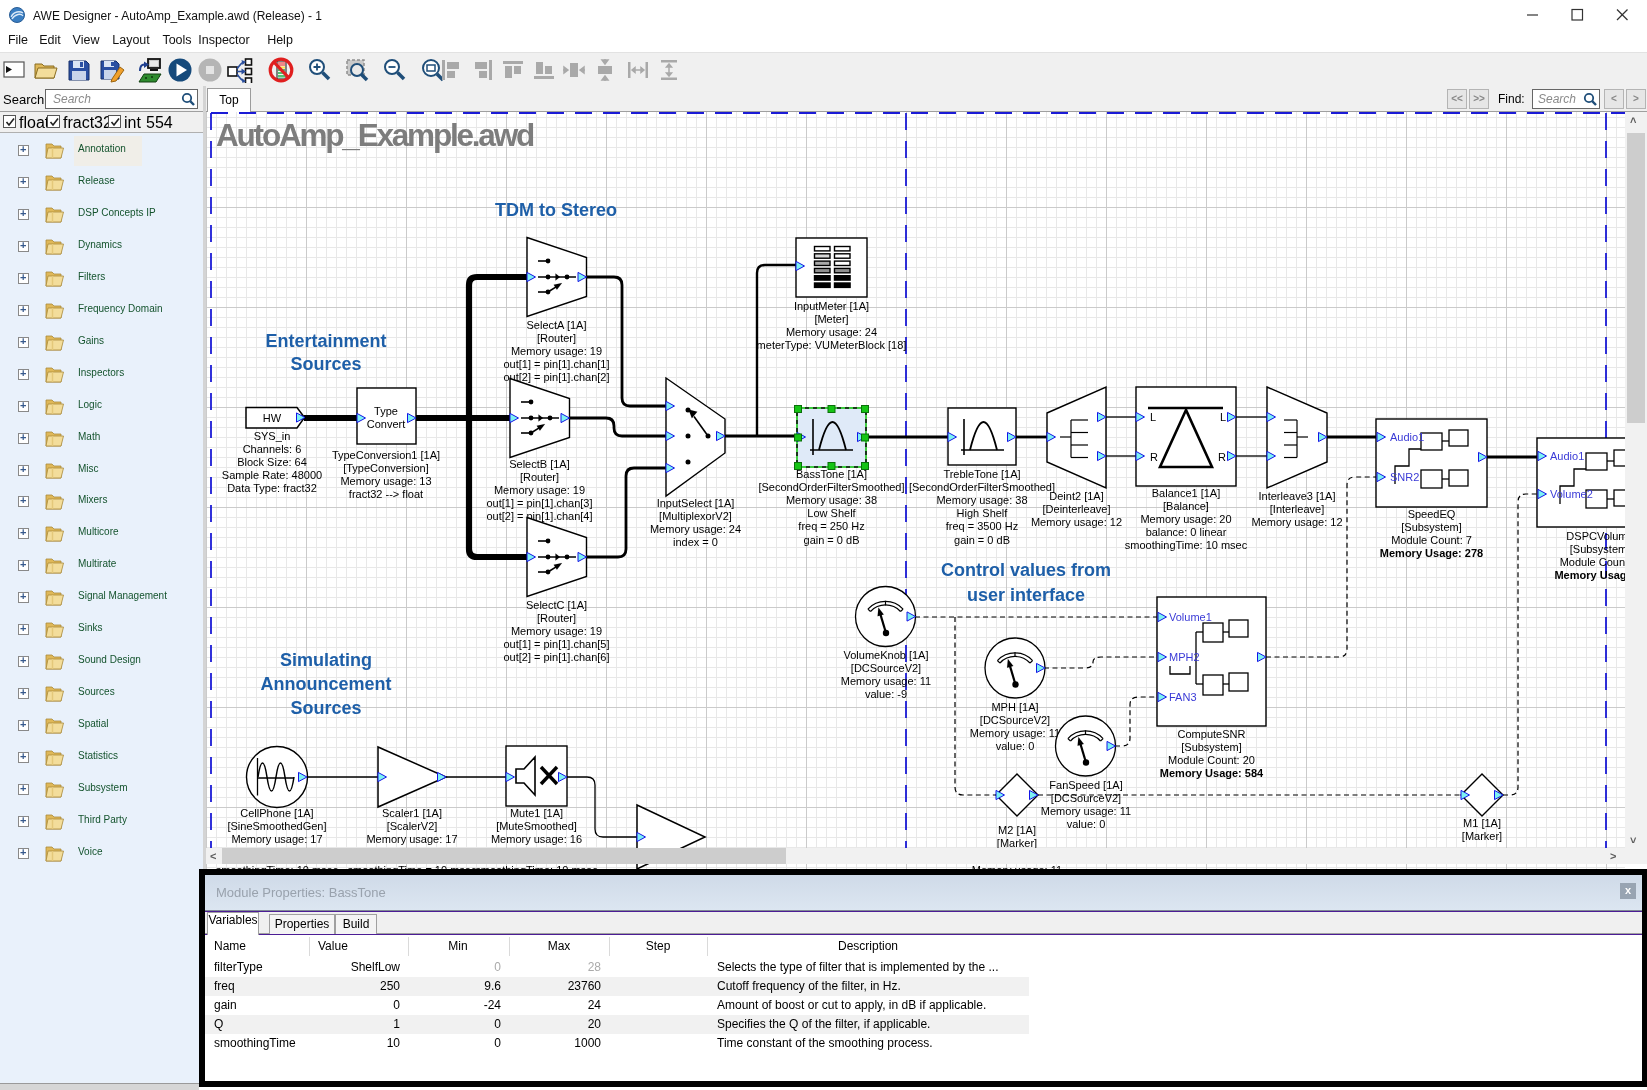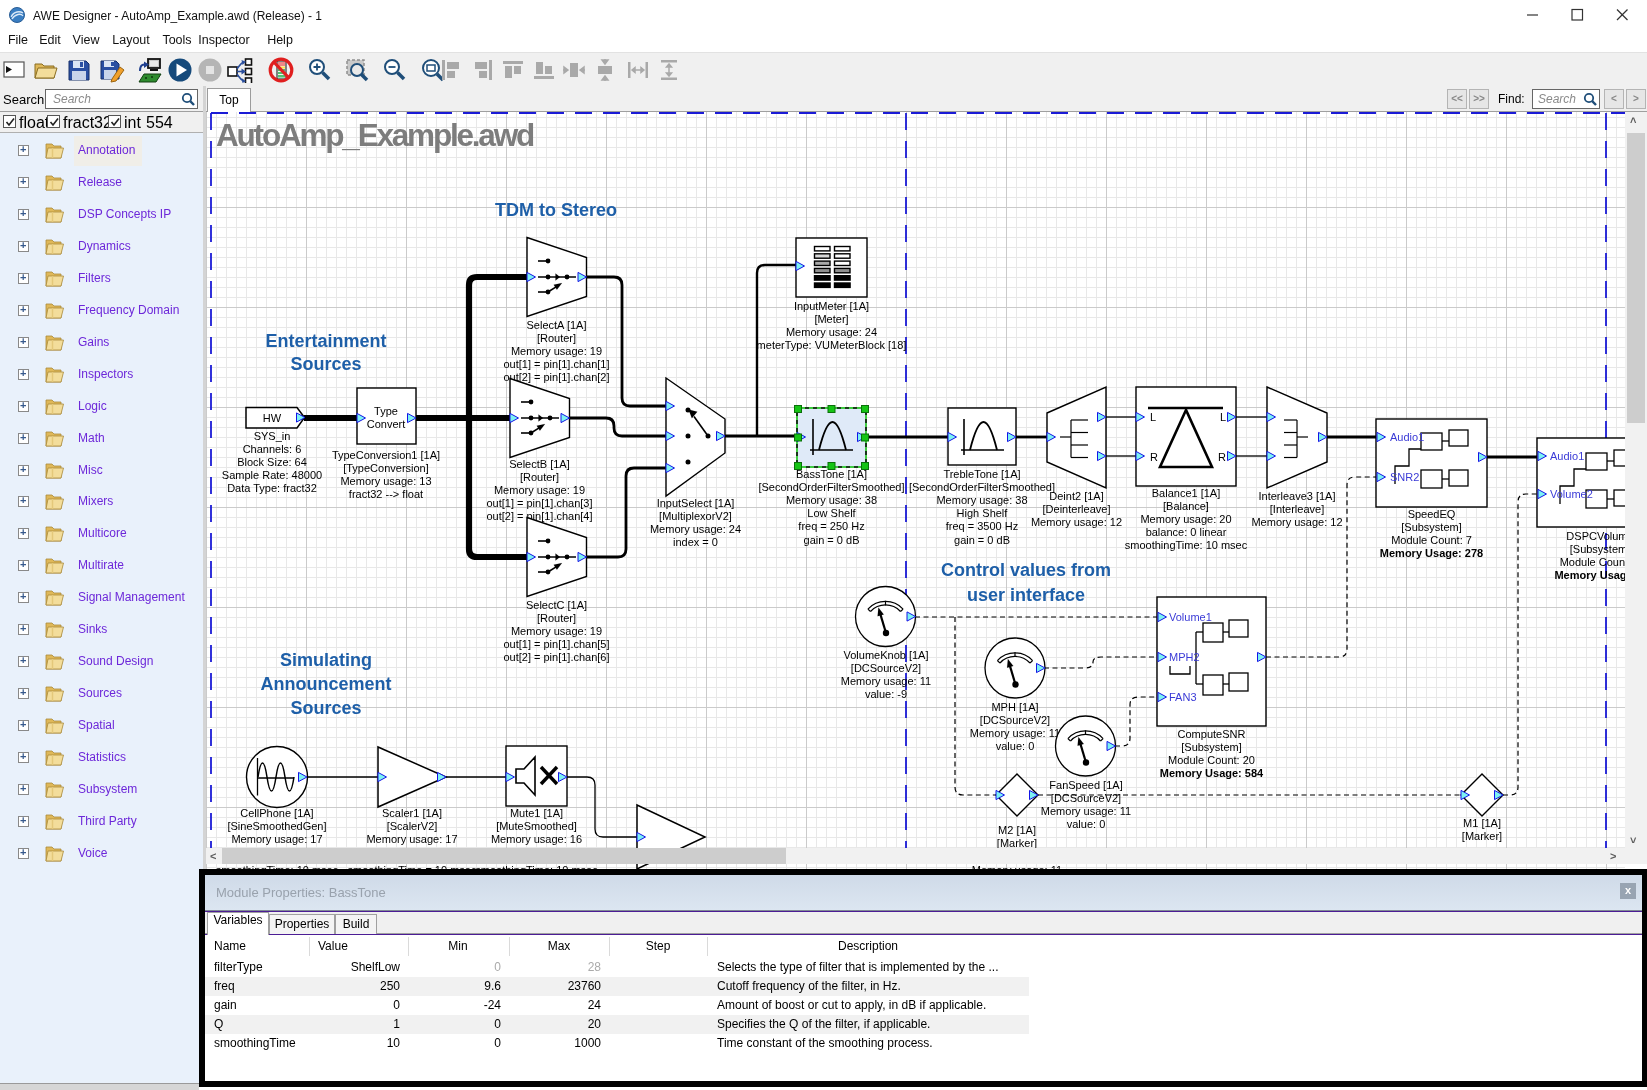--- a/index.html
+++ b/index.html
@@ -20,21 +20,21 @@
 #findbox .ph{position:absolute;left:5px;top:2px;font-size:12px;font-style:italic;color:#8a8a8a;}
 .nav-btn{position:absolute;top:89px;width:20px;height:20px;background:#e6e6e6;border:1px solid #b4b4b4;color:#888;font-size:10px;font-weight:bold;text-align:center;line-height:18px;z-index:2;}
 #checkrow{left:0;top:112px;width:203px;height:20px;background:#f0f0f0;}
 .cb{position:absolute;top:3px;width:13px;height:13px;background:#fff;border:1px solid #555;}
 .cb svg{position:absolute;left:0px;top:0px;}
 .cblbl{position:absolute;top:2px;font-size:16px;color:#000;}
 #tree{left:0;top:132px;width:203px;height:951px;background:#e9f1fb;border-top:1px solid #b0b0b0;overflow:hidden;}
 .trow{position:absolute;left:0;width:203px;height:32px;}
 .texp{position:absolute;left:18px;top:10px;width:11px;height:11px;background:#fff;border:1px solid #898989;}
 .texp i{position:absolute;left:1px;top:-3px;font-style:normal;font-size:11px;color:#36598c;font-weight:bold;}
-.tlbl{position:absolute;left:78px;top:8px;font-size:12px;color:#6d28d9;}
+.tlbl{position:absolute;left:78px;top:8px;font-size:10px;color:#14532d;}
 .tsel{position:absolute;left:74px;top:1px;width:68px;height:30px;background:#f0eee8;}
 #panediv{left:203px;top:86px;width:3px;height:997px;background:#d4d4d4;}
 #canvas{left:206px;top:112px;width:1419px;height:757px;background-color:#fff;overflow:hidden;
 background-image:
 linear-gradient(90deg,#cbcbcb 1px,transparent 1px),
 linear-gradient(#cbcbcb 1px,transparent 1px),
 linear-gradient(90deg,#e8e8e8 1px,transparent 1px),
 linear-gradient(#e8e8e8 1px,transparent 1px);
 background-size:100px 100%,100% 100px,10px 100%,100% 10px;
 background-position:0px 0px,0px 95px,0px 0px,0px 5px;}
@@ -874,21 +874,21 @@
   <div id="hthumb"></div>
   <span class="sarrow" style="left:1404px;top:2px">˃</span>
 </div>
 <div id="dialog" class="abs">
     <div id="dlg-inner">
   <div id="dlg-title">
         <span>Module Properties: BassTone</span>
         <div id="dlg-x">x</div>
       </div>
   <div id="dlg-tabs">
-    <div class="dtab active" style="left:2px;width:62px">Variables</div>
+    <div class="dtab active" style="left:2px;width:52px">Variables</div>
     <div class="dtab" style="left:64px;width:66px;line-height:19px">Properties</div>
     <div class="dtab" style="left:130px;width:42px;line-height:19px">Build</div>
   </div>
   <div id="dlg-table">
         <span class="hdr" style="left:9px">Name</span>
 <span class="hdr" style="left:113px;width:80px;">Value</span>
 <span class="hdr" style="left:213px;width:80px;text-align:center">Min</span>
 <span class="hdr" style="left:314px;width:80px;text-align:center">Max</span>
 <span class="hdr" style="left:413px;width:80px;text-align:center">Step</span>
 <span class="hdr" style="left:623px;width:80px;text-align:center">Description</span>

